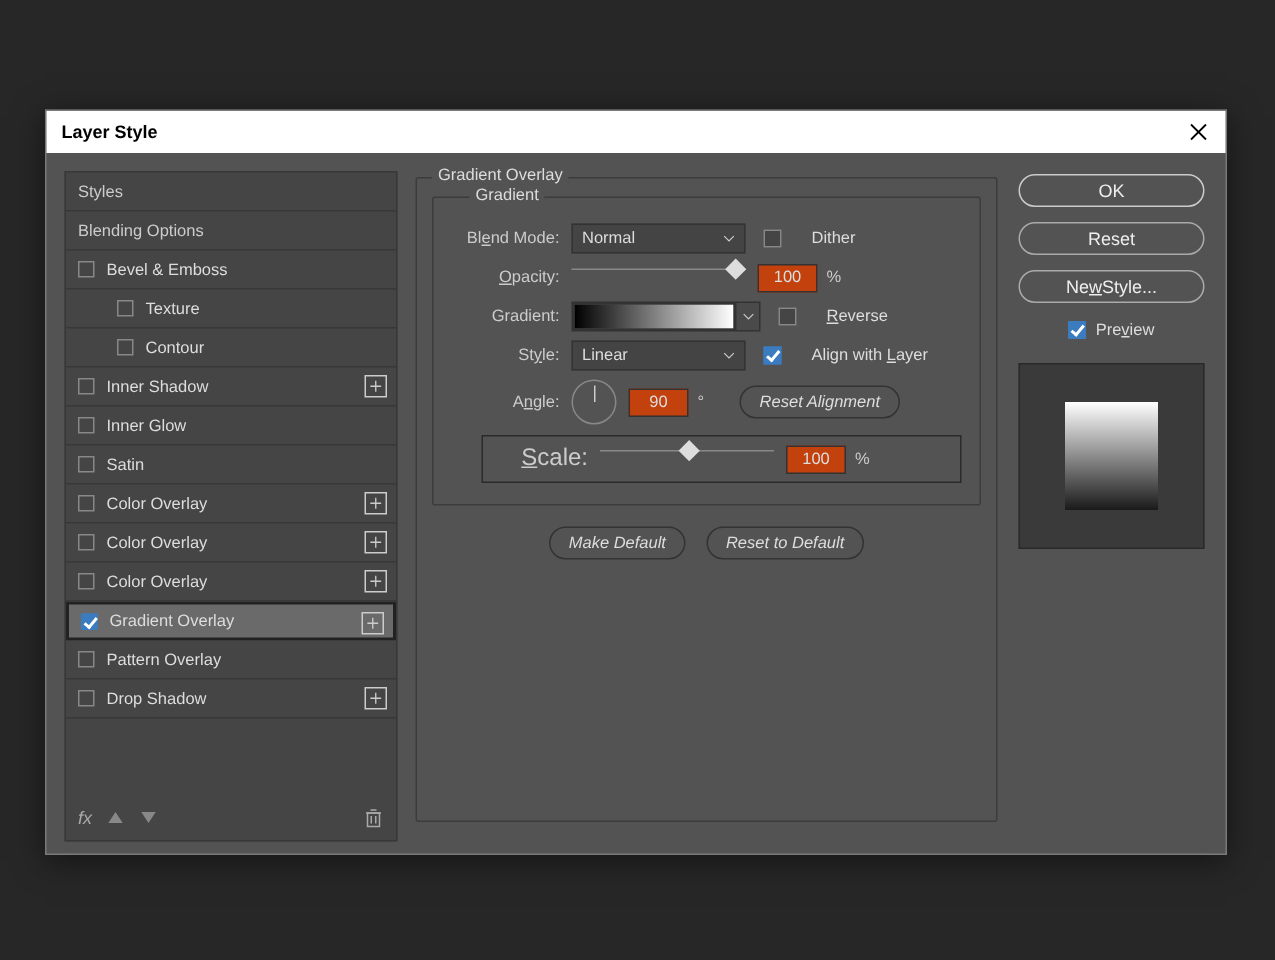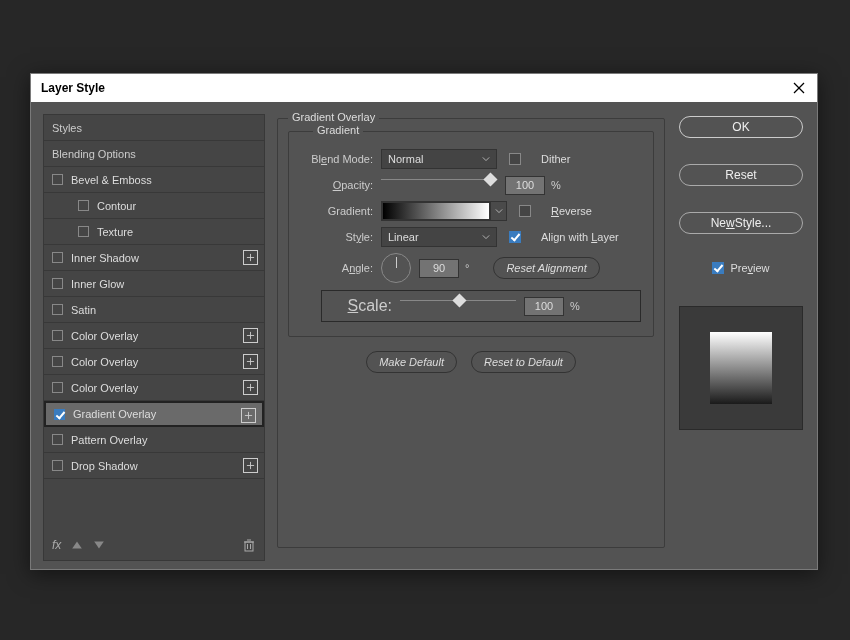--- a/index.html
+++ b/index.html
@@ -41,34 +41,34 @@
   .inner-fieldset { border: 1px solid #3c3c3c; border-radius: 2px; padding: 14px 12px 14px 12px; position: relative; }
   .inner-legend { position: absolute; top: -8px; left: 24px; background: #535353; padding: 0 4px; font-size: 11px; color: #ddd; }
 
   .form-row { display:flex; align-items:center; height: 26px; font-size: 11px; color: #ddd; }
   .form-label { width: 80px; text-align: right; padding-right: 8px; color:#ccc; text-decoration: underline; text-decoration-color: transparent;}
   .underline-letter { text-decoration: underline; }
   .dropdown { width: 116px; height: 20px; background: #444; border: 1px solid #333; display:flex; align-items:center; padding: 0 6px; color:#ddd; justify-content:space-between;}
   .dropdown svg { width:8px; height:8px; }
   .slider { width: 116px; height: 18px; position: relative; border-top: 1px solid #888; margin-top:6px;}
   .slider .thumb { position:absolute; top:-2px; width:10px; height:10px; background:#ddd; transform: rotate(45deg) translateX(-50%); }
-  .numbox { width: 40px; height: 19px; background: #737373; border: 1px solid #333; color:#ddd; text-align:center; font-size:11px; display:flex; align-items:center; justify-content:center; margin-left:8px;}
+  .numbox { width: 40px; height: 19px; background: #c2410c; border: 1px solid #333; color:#ddd; text-align:center; font-size:11px; display:flex; align-items:center; justify-content:center; margin-left:8px;}
   .pct { margin-left: 6px; color:#ccc; font-size:11px;}
   .checkbox-inline { display:flex; margin-left: 12px; gap:20px; }
   .checkbox-inline input { width:12px; height:12px; }
   .grad-swatch { width: 108px; height: 18px; border:1px solid #333; background: linear-gradient(to right, #000, #fff); }
   .grad-wrap { display:flex; align-items:center; border:1px solid #333; padding:0; }
   .grad-drop { width:16px; height:18px; background:#4a4a4a; display:flex; align-items:center; justify-content:center; border-left:1px solid #333;}
   .angle-dial { width:30px; height:30px; border:1px solid #888; border-radius:50%; position:relative; margin-right:8px;}
   .angle-dial .needle2 { position:absolute; left:50%; top:3px; width:1px; height:11px; background:#ccc;}
   .btn { height: 22px; padding: 0 12px; background:#535353; border:1px solid #333; border-radius: 11px; color:#ddd; font-size:11px; display:flex; align-items:center; cursor:pointer;font-style:italic;}
   .btn-row { display:flex; gap:14px; justify-content:center; margin-top:14px;}
   .scale-row { border:1px solid #2a2a2a; padding:3px 4px; margin-top:4px; display:flex; align-items:center;margin-left:20px;}
 
-  .right-panel { width: 128px; display:flex; flex-direction:column; align-items:center; gap:26px; padding-top:2px;}
+  .right-panel { width: 128px; display:flex; flex-direction:column; align-items:center; gap:10px; padding-top:2px;}
   .pill-btn { width: 124px; height: 22px; border:1px solid #aaa; border-radius: 12px; background:#535353; color:#eee; font-size:12px; display:flex; align-items:center; justify-content:center; cursor:pointer;}
   .pill-btn.primary { border:1px solid #ccc; }
   .preview-check { display:flex; align-items:center; gap:6px; font-size:11px; color:#ddd; margin-top:2px;}
   .preview-check input { width:12px; height:12px; accent-color:#3b7; }
   .preview-box { width: 124px; height: 124px; background:#3a3a3a; border:1px solid #2a2a2a; margin-top:6px; display:flex; align-items:center; justify-content:center;}
   .preview-inner { width:62px; height:72px; background: linear-gradient(to bottom, #fff, #1a1a1a); }
 
   input[type=checkbox] {
     appearance: none; width:12px; height:12px; border:1px solid #888; background:#454545; position:relative; cursor:pointer;
   }
@@ -94,25 +94,25 @@
     <div class="styles-panel">
       <div class="styles-header">Styles</div>
       <div class="styles-header">Blending Options</div>
 
       <div class="styles-row">
         <input type="checkbox" class="small-cb" style="">
         <span>Bevel &amp; Emboss</span>
       </div>
       <div class="styles-row indent">
         <input type="checkbox" class="small-cb" style="">
+        <span>Texture</span>
+      </div>
+      <div class="styles-row indent">
+        <input type="checkbox" class="small-cb" style="">
         <span>Contour</span>
-      </div>
-      <div class="styles-row indent">
-        <input type="checkbox" class="small-cb" style="">
-        <span>Texture</span>
       </div>
       <div class="styles-row">
         <input type="checkbox" class="small-cb" style="">
         <span>Inner Shadow</span>
         <div class="plus-btn">
             <svg viewBox="0 0 10 10">
               <line x1="5" y1="1" x2="5" y2="9" stroke="#ccc"></line>
               <line x1="1" y1="5" x2="9" y2="5" stroke="#ccc"></line>
             </svg>
           </div>

